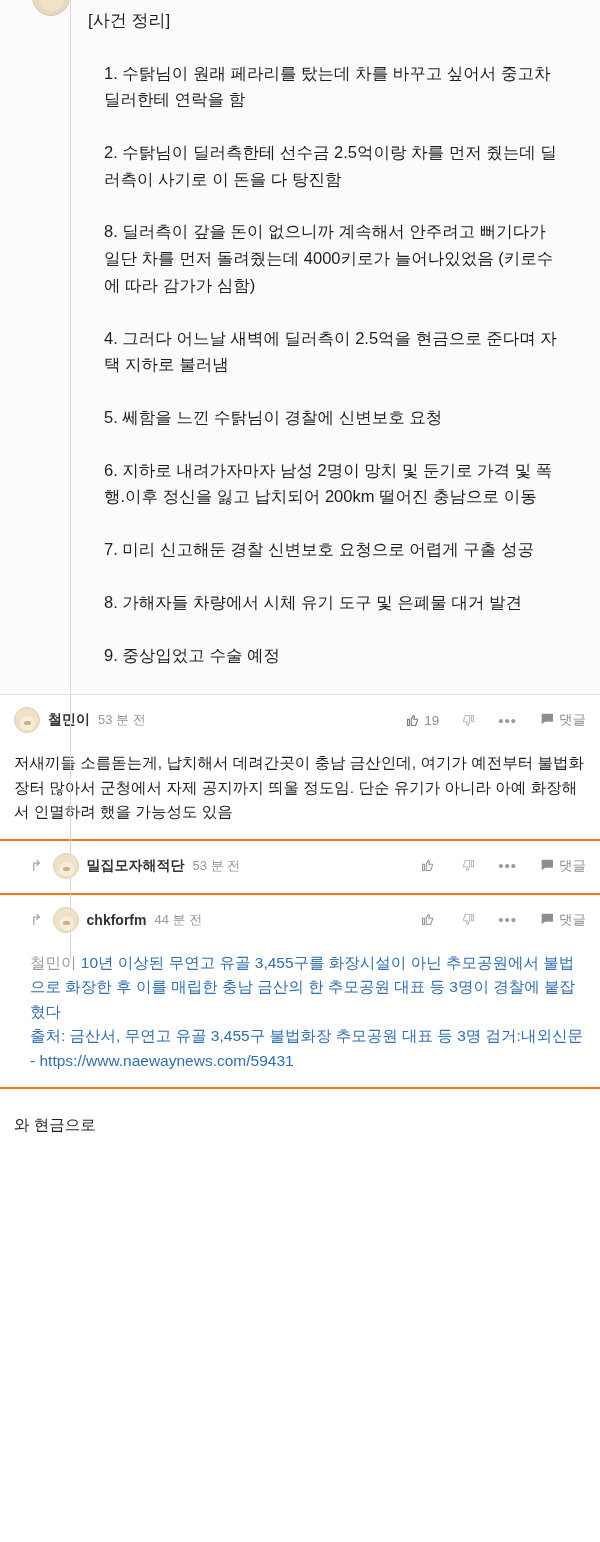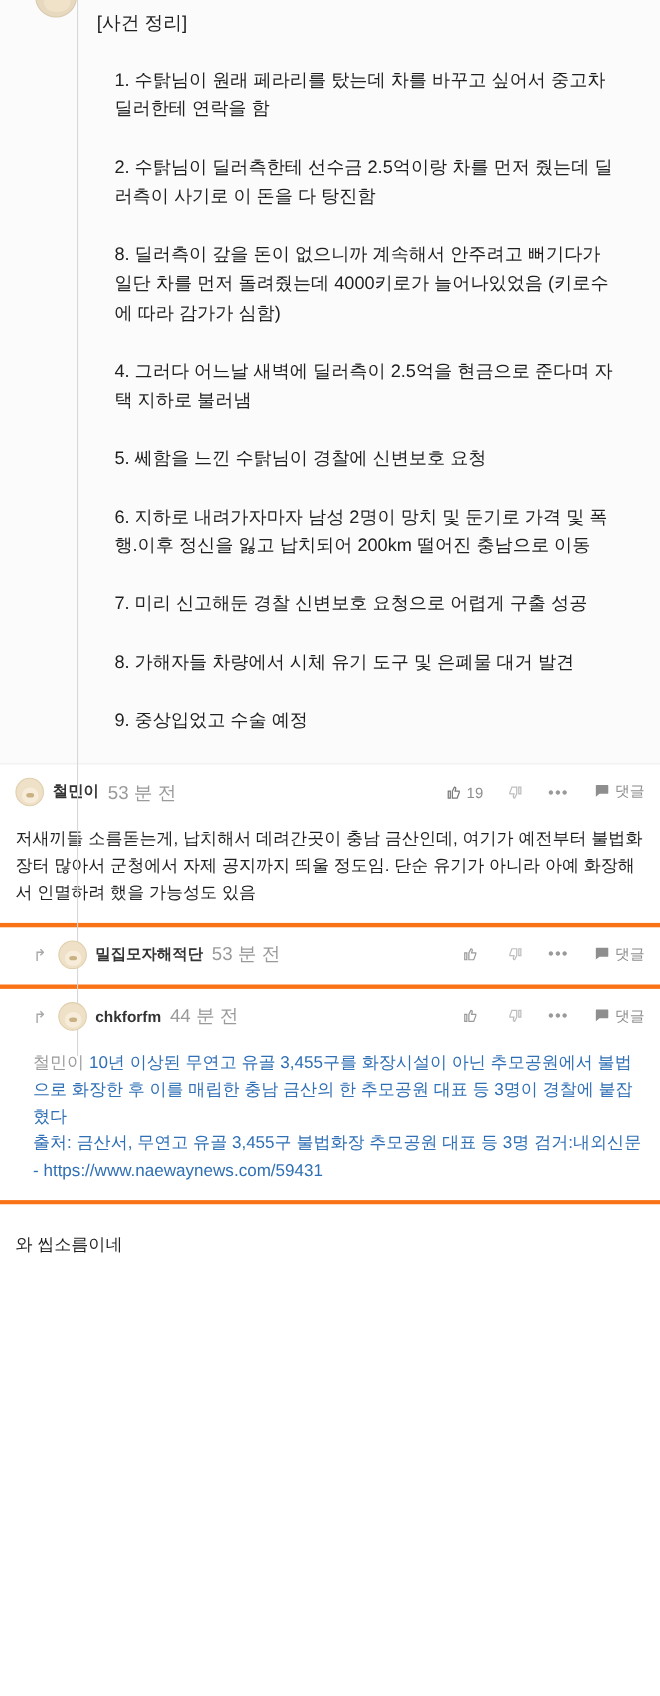--- a/index.html
+++ b/index.html
@@ -72,21 +72,21 @@
   .section-divider {
     height: 1px;
     background: #e2e2e2;
     margin: 0;
   }
 
   
   .comments { background: #ffffff; }
   .comment {
     padding: 12px 14px 14px 14px;
-    border-bottom: 4px solid #f97316;
+    border-bottom: 2px solid #f97316;
   }
   .comment.reply { padding-left: 30px; }
   .comment-head {
     display: flex;
     align-items: center;
     gap: 8px;
   }
   .reply-arrow {
     color: #a8a8a8;
     font-size: 15px;
@@ -121,21 +121,21 @@
     border-radius: 40%;
     background: #c9b183;
   }
   .cname {
     font-size: 14px;
     font-weight: bold;
     color: #333333;
     white-space: nowrap;
   }
   .ctime {
-    font-size: 17px;
+    font-size: 13px;
     color: #9a9a9a;
     white-space: nowrap;
   }
   .spacer { flex: 1 1 auto; }
   .act {
     display: flex;
     align-items: flex-start;
     gap: 4px;
     color: #8e8e8e;
     font-size: 13.5px;
@@ -278,14 +278,14 @@
         </svg>
         <span>댓글</span>
       </span>
     </div>
     <div class="comment-body"><span class="mention">철민이</span> <span class="emph-blue">10년 이상된 무연고 유골 3,455구를 화장시설이 아닌 추모공원에서 불법으로 화장한 후 이를 매립한 충남 금산의 한 추모공원 대표 등 3명이 경찰에 붙잡혔다
 출처: 금산서, 무연고 유골 3,455구 불법화장 추모공원 대표 등 3명 검거:내외신문 - https://www.naewaynews.com/59431</span></div>
   </div>
 
 </div>
 
-<div class="tail-note">와 씹소름이네</div>
+<div class="tail-note">와 현금으로</div>
 <div class="bottom-bar"></div>
 
 </body></html>

